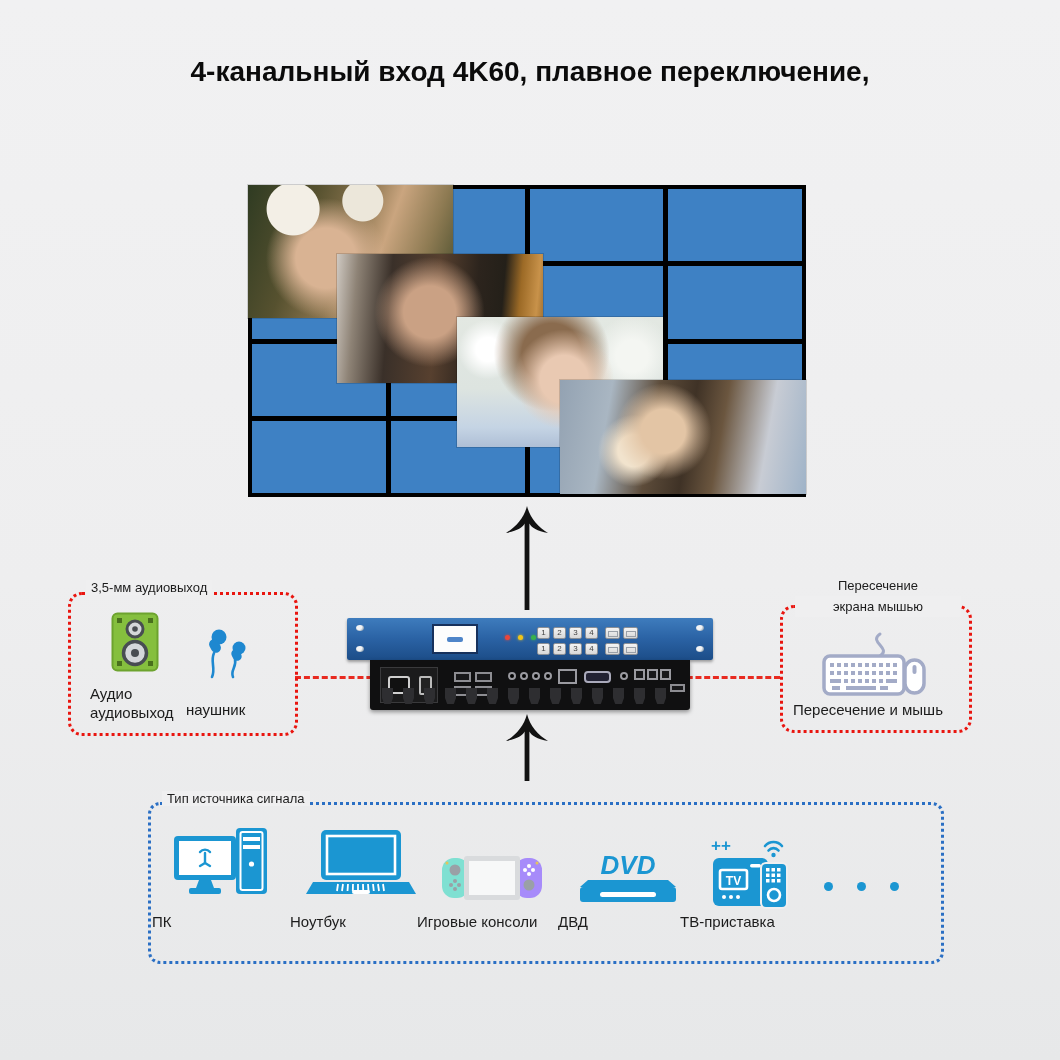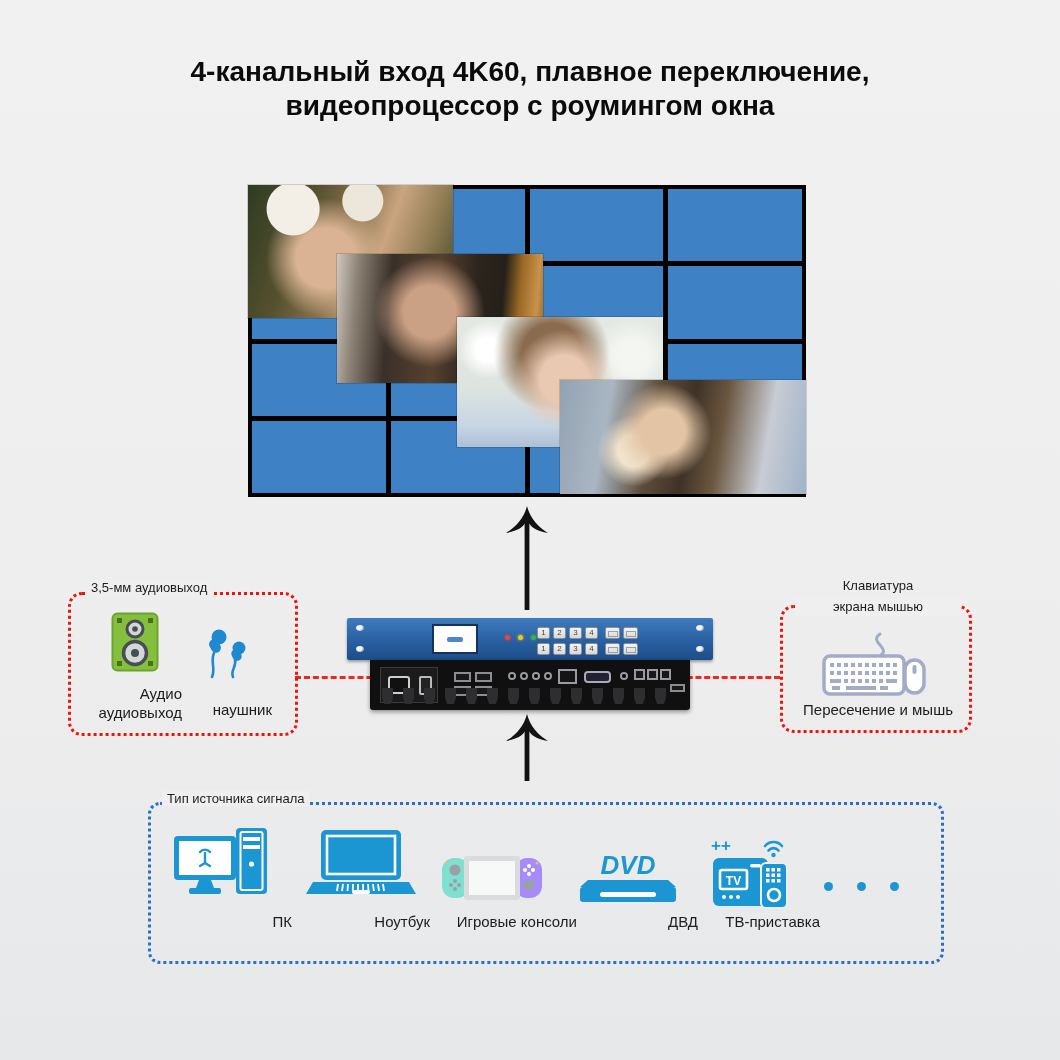--- a/index.html
+++ b/index.html
@@ -73,32 +73,31 @@
   .hdmi{position:relative;width:11px;height:16px;background:#2e2e31;
      clip-path:polygon(0 0,100% 0,100% 62%,80% 100%,20% 100%,0 62%);}
 
   
   .dashline{border-top:3px dashed #e82a20;height:0;}
 
   
   .box-red{border:3px dotted #e9150f;border-radius:14px;}
   .box-blue{border:3px dotted #2a6fc4;border-radius:12px;}
   .box-label{color:#1c1c1c;font-size:13px;background:#efeff0;padding:0 5px;white-space:nowrap;}
-  .item-label{color:#1c1c1c;font-size:15px;line-height:19px;text-align:right;}
+  .item-label{color:#1c1c1c;font-size:15px;line-height:19px;text-align:left;}
 
   .more-dot{position:absolute;width:9px;height:9px;border-radius:50%;background:#1b96d2;}
 </style>
 </head>
 <body>
 
 <div id="stage">
 
   <div class="abs page-title">
     <div>4-канальный вход 4K60, плавное переключение,</div>
-    <div>видеопроцессор с роумингом окна</div>
   </div>
 
   <div class="abs wall">
     <div class="wall-cell"></div>
     <div class="wall-cell"></div>
     <div class="wall-cell"></div>
     <div class="wall-cell"></div>
     <div class="wall-cell"></div>
     <div class="wall-cell"></div>
     <div class="wall-cell"></div>
@@ -228,21 +227,21 @@
       <g fill="none" stroke="#1e88d0" stroke-width="2.6" stroke-linecap="round">
         <path d="M12 25 C8 34 14 40 10 49"></path>
         <path d="M33 31 C35 39 28 42 31 49"></path>
       </g>
     </svg>
   </div>
   <div class="abs item-label" style="left:186px;top:700px;width:86px;">наушник</div>
 
   <div class="abs box-red" style="left:780px;top:605px;width:186px;height:122px;"></div>
   <div class="abs box-label" style="left:790px;top:575px;width:166px;text-align:center;line-height:21px;background:transparent;">
-    <div>Клавиатура</div>
+    <div>Пересечение</div>
     <div style="background:#efeff0;">экрана мышью</div>
   </div>
 
   <div class="abs" style="left:822px;top:632px;">
     <svg width="104" height="66" viewBox="0 0 104 66">
       <path d="M58 24 C70 16 46 10 58 2" fill="none" stroke="#a3abc7" stroke-width="3" stroke-linecap="round"></path>
       <rect x="2" y="24" width="80" height="38" rx="6" fill="#fff" stroke="#a3abc7" stroke-width="3.5"></rect>
       <g fill="#a3abc7">
         <rect x="8" y="31" width="4" height="4"></rect>
           <rect x="15" y="31" width="4" height="4"></rect>

